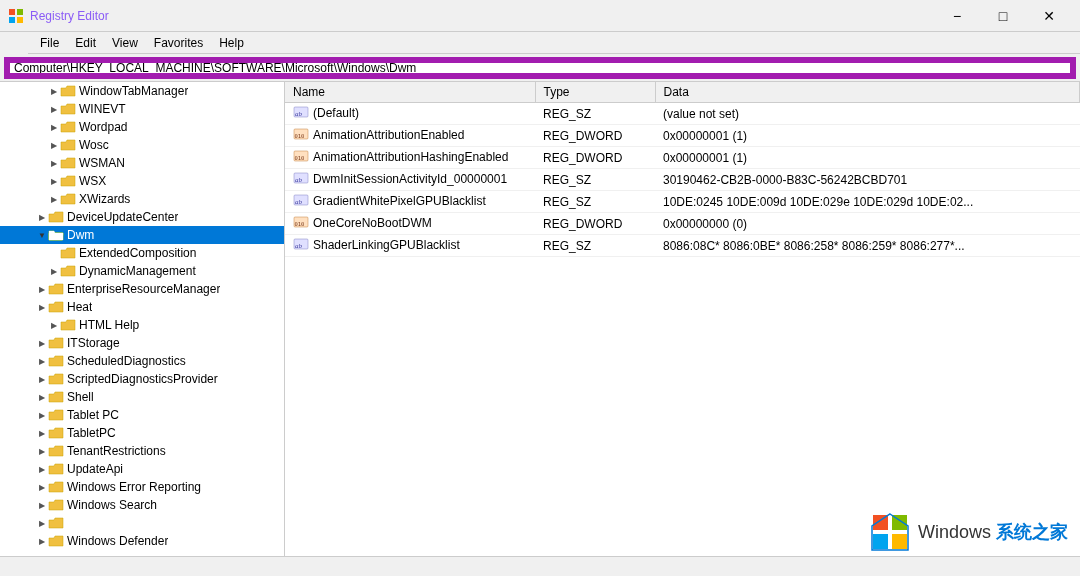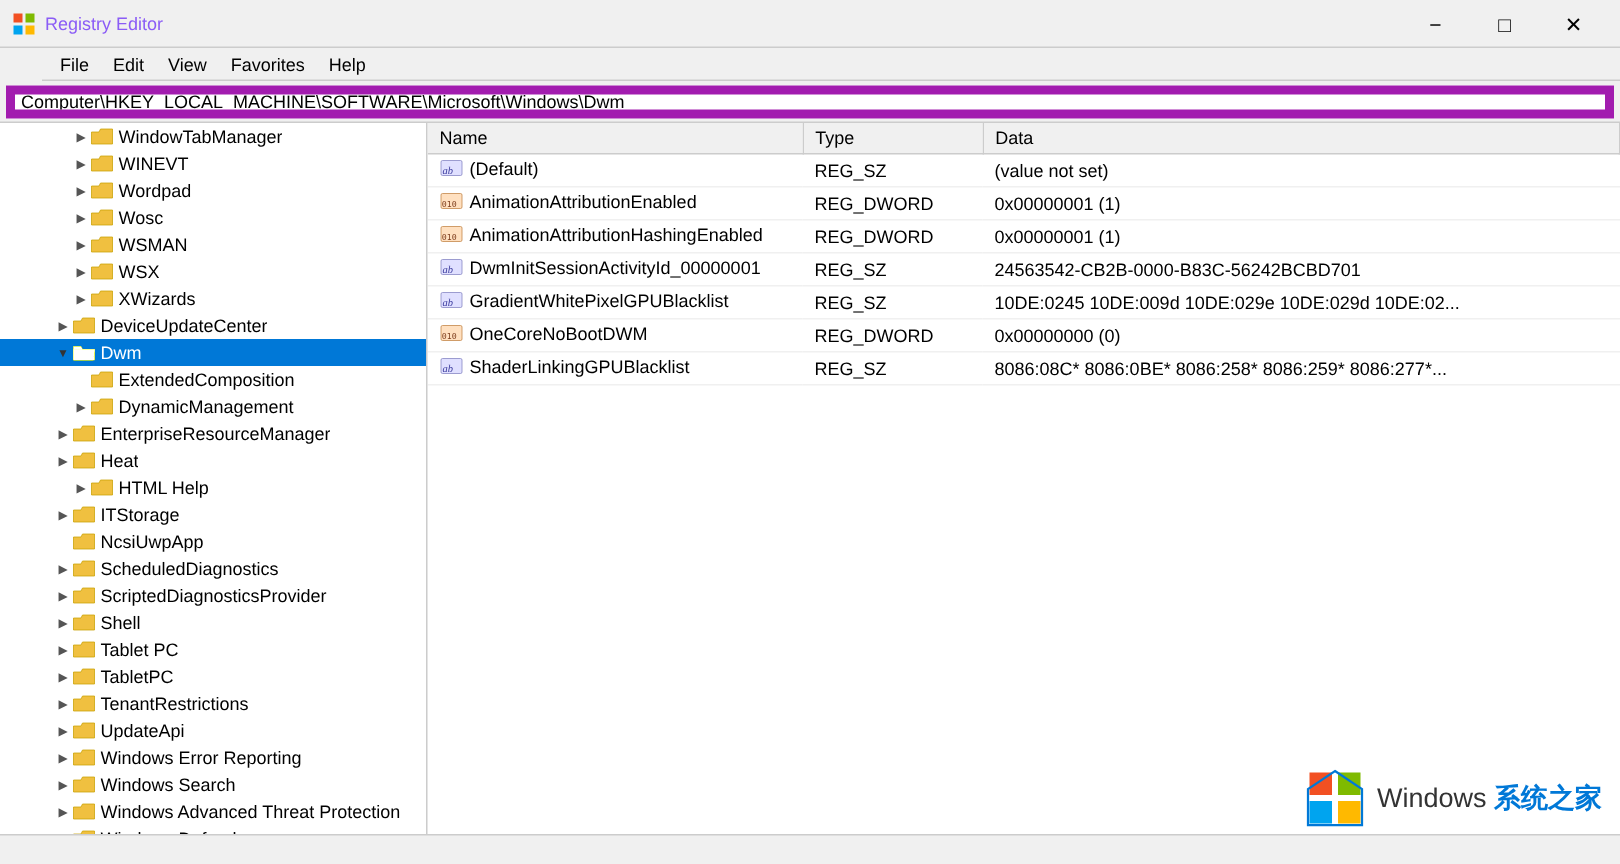--- a/index.html
+++ b/index.html
@@ -345,27 +345,20 @@
           <span class="tree-label">HTML Help</span>
         </div>
         <div class="tree-item" style="padding-left: 36px;">
           <span class="tree-arrow">▶</span>
           <span class="folder-icon"><svg width="16" height="14" viewBox="0 0 16 14">
       <path d="M1,4 L6,4 L7,2 L15,2 L15,12 L1,12 Z" fill="#f0c040" stroke="#c8a000" stroke-width="0.5"></path>
     </svg></span>
           <span class="tree-label">ITStorage</span>
         </div>
         <div class="tree-item" style="padding-left: 36px;">
-          <span class="tree-arrow empty"></span>
-          <span class="folder-icon"><svg width="16" height="14" viewBox="0 0 16 14">
-      <path d="M1,4 L6,4 L7,2 L15,2 L15,12 L1,12 Z" fill="#f0c040" stroke="#c8a000" stroke-width="0.5"></path>
-    </svg></span>
-          <span class="tree-label">NcsiUwpApp</span>
-        </div>
-        <div class="tree-item" style="padding-left: 36px;">
           <span class="tree-arrow">▶</span>
           <span class="folder-icon"><svg width="16" height="14" viewBox="0 0 16 14">
       <path d="M1,4 L6,4 L7,2 L15,2 L15,12 L1,12 Z" fill="#f0c040" stroke="#c8a000" stroke-width="0.5"></path>
     </svg></span>
           <span class="tree-label">ScheduledDiagnostics</span>
         </div>
         <div class="tree-item" style="padding-left: 36px;">
           <span class="tree-arrow">▶</span>
           <span class="folder-icon"><svg width="16" height="14" viewBox="0 0 16 14">
       <path d="M1,4 L6,4 L7,2 L15,2 L15,12 L1,12 Z" fill="#f0c040" stroke="#c8a000" stroke-width="0.5"></path>
@@ -419,21 +412,20 @@
           <span class="folder-icon"><svg width="16" height="14" viewBox="0 0 16 14">
       <path d="M1,4 L6,4 L7,2 L15,2 L15,12 L1,12 Z" fill="#f0c040" stroke="#c8a000" stroke-width="0.5"></path>
     </svg></span>
           <span class="tree-label">Windows Search</span>
         </div>
         <div class="tree-item" style="padding-left: 36px;">
           <span class="tree-arrow">▶</span>
           <span class="folder-icon"><svg width="16" height="14" viewBox="0 0 16 14">
       <path d="M1,4 L6,4 L7,2 L15,2 L15,12 L1,12 Z" fill="#f0c040" stroke="#c8a000" stroke-width="0.5"></path>
     </svg></span>
-          <span class="tree-label">Windows Advanced Threat Protection</span>
         </div>
         <div class="tree-item" style="padding-left: 36px;">
           <span class="tree-arrow">▶</span>
           <span class="folder-icon"><svg width="16" height="14" viewBox="0 0 16 14">
       <path d="M1,4 L6,4 L7,2 L15,2 L15,12 L1,12 Z" fill="#f0c040" stroke="#c8a000" stroke-width="0.5"></path>
     </svg></span>
           <span class="tree-label">Windows Defender</span>
         </div>
       </div>
   </div>
@@ -471,21 +463,21 @@
   </svg></span>AnimationAttributionHashingEnabled</td>
             <td>REG_DWORD</td>
             <td>0x00000001 (1)</td>
           </tr>
           <tr>
             <td><span style="display: inline-block; vertical-align: middle; margin-right: 4px;"><svg width="16" height="14" viewBox="0 0 16 14">
     <rect x="1" y="2" width="14" height="10" rx="1" fill="#e0e0ff" stroke="#8080c0" stroke-width="0.5"></rect>
     <text x="2" y="11" font-size="7" fill="#4040a0" font-family="serif" font-style="italic">ab</text>
   </svg></span>DwmInitSessionActivityId_00000001</td>
             <td>REG_SZ</td>
-            <td>24563542-CB2B-0000-B83C-56242BCBD701</td>
+            <td>30190462-CB2B-0000-B83C-56242BCBD701</td>
           </tr>
           <tr>
             <td><span style="display: inline-block; vertical-align: middle; margin-right: 4px;"><svg width="16" height="14" viewBox="0 0 16 14">
     <rect x="1" y="2" width="14" height="10" rx="1" fill="#e0e0ff" stroke="#8080c0" stroke-width="0.5"></rect>
     <text x="2" y="11" font-size="7" fill="#4040a0" font-family="serif" font-style="italic">ab</text>
   </svg></span>GradientWhitePixelGPUBlacklist</td>
             <td>REG_SZ</td>
             <td>10DE:0245 10DE:009d 10DE:029e 10DE:029d 10DE:02...</td>
           </tr>
           <tr>

